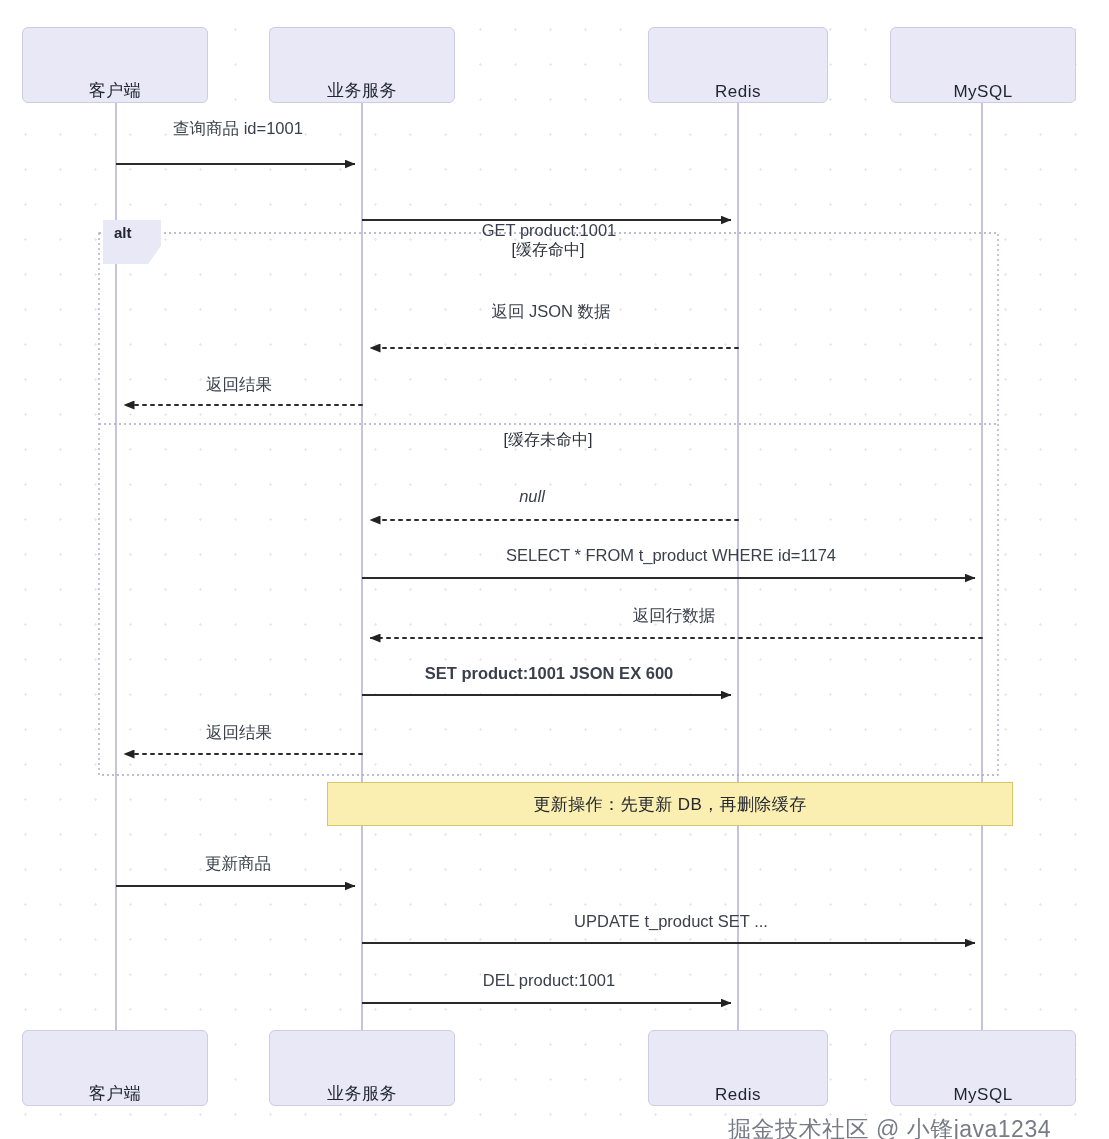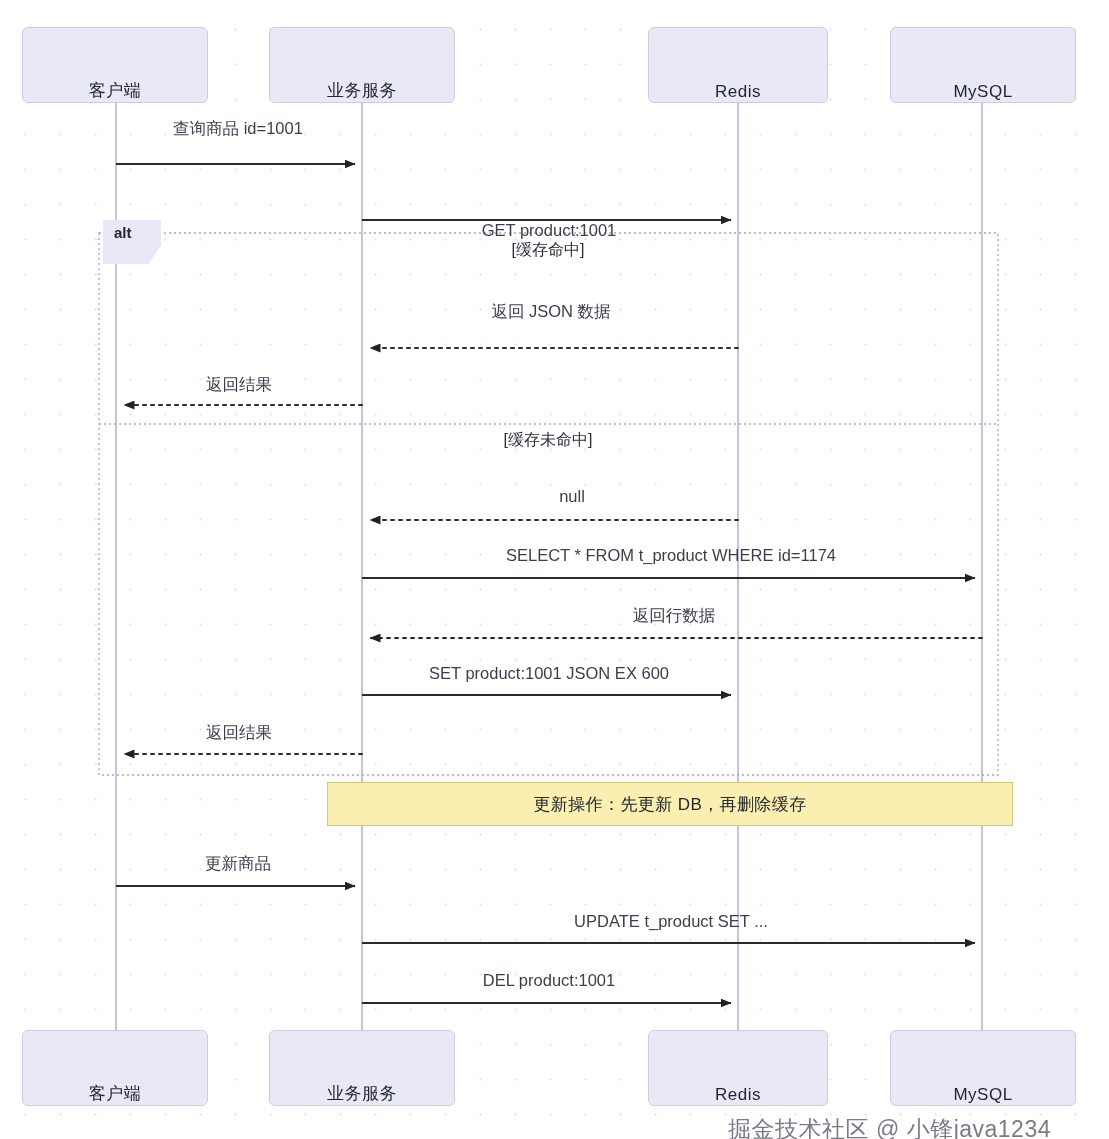--- a/index.html
+++ b/index.html
@@ -182,27 +182,27 @@
   </div>
 
   <div class="msg-label" style="left:238px; top:118px;">查询商品 id=1001</div>
 
   <div class="msg-label" style="left:549px; top:189px;margin-top:32px;">GET product:1001</div>
 
   <div class="msg-label" style="left:551px; top:301px;">返回 JSON 数据</div>
 
   <div class="msg-label" style="left:239px; top:374px;">返回结果</div>
 
-  <div class="msg-label" style="left:572px; top:487px;">null</div>
+  <div class="msg-label" style="left:532px; top:487px;font-style:italic;">null</div>
 
   <div class="msg-label" style="left:671px; top:546px;">SELECT * FROM t_product WHERE id=1174</div>
 
   <div class="msg-label" style="left:674px; top:605px;">返回行数据</div>
 
-  <div class="msg-label" style="left:549px; top:664px;">SET product:1001 JSON EX 600</div>
+  <div class="msg-label" style="left:549px; top:664px;font-weight:bold;">SET product:1001 JSON EX 600</div>
 
   <div class="msg-label" style="left:239px; top:722px;">返回结果</div>
 
   <div class="msg-label" style="left:238px; top:853px;">更新商品</div>
 
   <div class="msg-label" style="left:671px; top:912px;">UPDATE t_product SET ...</div>
 
   <div class="msg-label" style="left:549px; top:971px;">DEL product:1001</div>
 
   <div class="note-box" style="left:327px; top:782px; width:686px; height:44px;">

